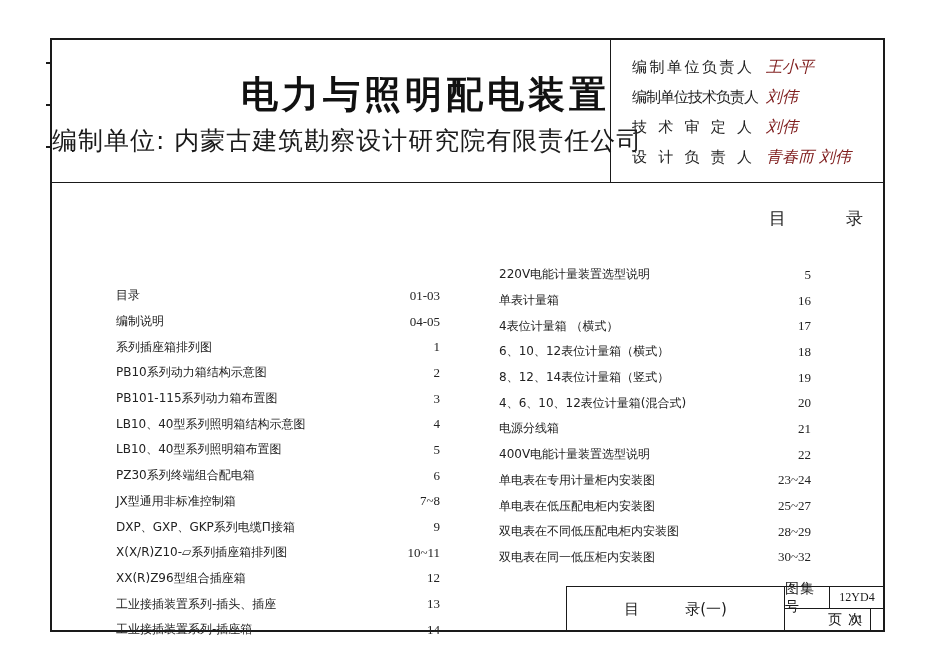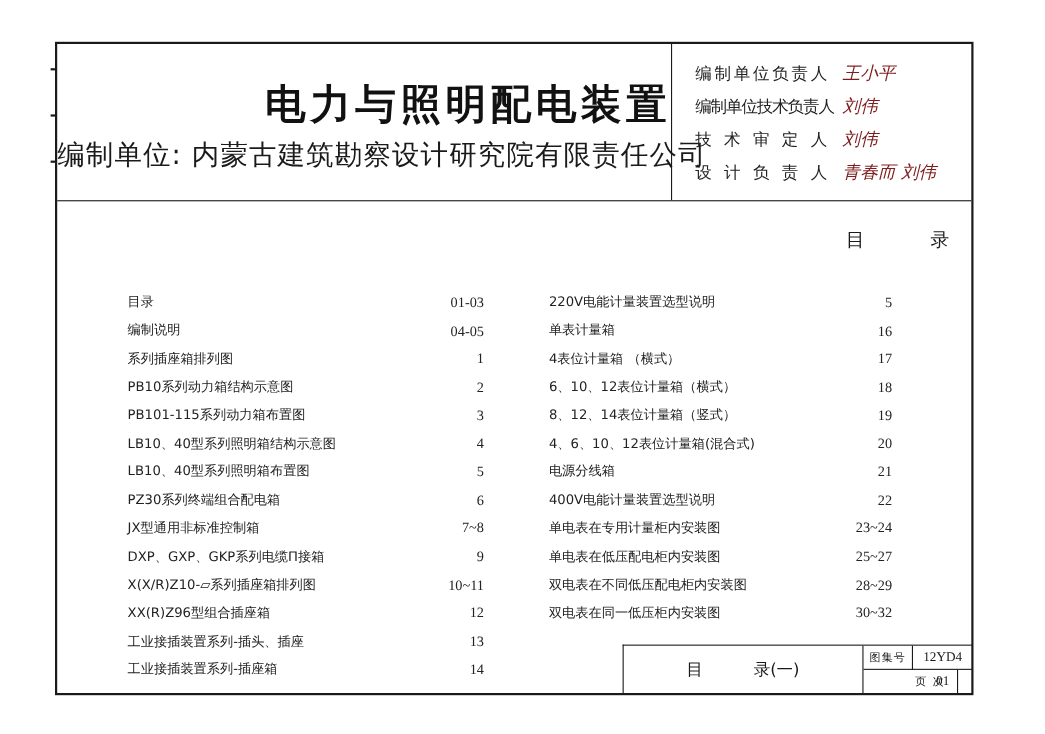--- a/index.html
+++ b/index.html
@@ -9,29 +9,29 @@
   .header-left{position:absolute;left:0;top:0;width:558px;height:142px;border-right:1.5px solid #1a1a1a;}
   .main-title{position:absolute;left:0;top:30px;width:558px;text-align:right;font-family:"DejaVu Sans","Liberation Sans",sans-serif;font-size:37px;font-weight:bold;letter-spacing:4px;color:#111;}
   .org-line{position:absolute;left:0;top:84px;width:558px;text-align:center;font-family:"DejaVu Sans","Liberation Sans",sans-serif;font-size:25px;letter-spacing:1px;color:#1a1a1a;white-space:nowrap;}
   .header-right{position:absolute;left:560px;top:0;width:327px;height:142px;}
   .sign-row{position:absolute;left:20px;height:26px;display:flex;align-items:center;font-family:"DejaVu Sans","Liberation Sans",sans-serif;font-size:15px;color:#222;}
   .sign-label{display:inline-block;width:120px;text-align-last:justify;white-space:nowrap;}
   .signature{display:inline-block;margin-left:14px;font-family:"DejaVu Serif","Liberation Serif",serif;font-style:italic;font-size:16px;color:#7f1d1d;white-space:nowrap;}
   .toc-heading{position:absolute;left:0;top:167px;width:831px;text-align:right;font-family:"DejaVu Sans","Liberation Sans",sans-serif;font-size:17px;color:#1a1a1a;word-spacing:0;}
   .toc-heading span{display:inline-block;margin:0 20px;}
   .col{position:absolute;top:222px;}
-  .col-left{left:64px;width:324px;}
+  .col-left{left:64px;width:324px;margin-top:21px;}
   .col-right{left:447px;width:312px;}
   .toc-row{position:relative;height:25.7px;display:flex;justify-content:space-between;align-items:center;font-family:"DejaVu Sans Mono","Liberation Mono",monospace;font-size:12px;color:#222;white-space:nowrap;}
   .toc-title{font-family:"DejaVu Sans","Liberation Sans",sans-serif;font-size:12px;}
   .toc-page{font-family:"Liberation Serif","DejaVu Serif",serif;font-size:13px;}
   .titleblock{position:absolute;left:514px;top:546px;width:317px;height:44px;border-top:1.5px solid #1a1a1a;border-left:1.5px solid #1a1a1a;}
   .tb-name{position:absolute;left:0;top:0;width:217px;height:44px;border-right:1.5px solid #1a1a1a;display:flex;align-items:center;justify-content:center;font-family:"DejaVu Sans","Liberation Sans",sans-serif;font-size:15px;}
   .tb-name .a{margin-right:46px;}
-  .tb-cell{position:absolute;height:21px;display:flex;align-items:center;justify-content:center;font-size:10px;font-family:Liberation Serif, serif;}
+  .tb-cell{position:absolute;height:21px;display:flex;align-items:center;justify-content:center;font-size:14px;font-family:Liberation Serif, serif;}
   .tb-lab1{left:218px;top:0;width:44px;border-right:1.5px solid #1a1a1a;border-bottom:1px solid #1a1a1a;letter-spacing:1px;}
   .tb-val1{left:263px;top:0;width:54px;border-bottom:1px solid #1a1a1a;font-family:"Liberation Serif","DejaVu Serif",serif;font-size:12px;}
   .tb-lab2{left:228px;top:22px;width:44px;border-right:1.5px solid #1a1a1a;letter-spacing:6px;margin-left:31px;}
   .tb-val2{left:263px;top:22px;width:54px;font-family:"Liberation Serif","DejaVu Serif",serif;font-size:12px;}
   .tick{position:absolute;left:-6px;width:5px;height:1.5px;background:#1a1a1a;}
 </style>
 </head>
 <body>
 
 <div class="frame">

